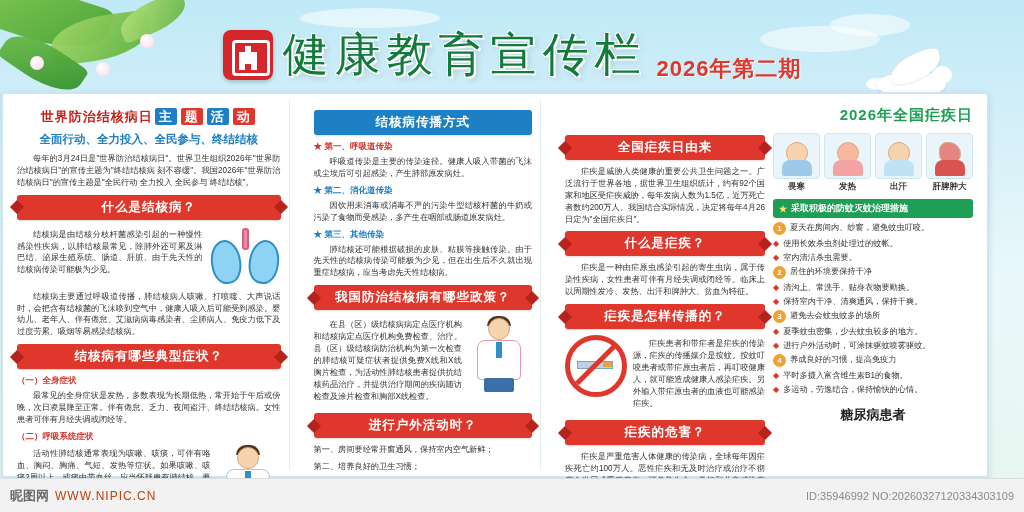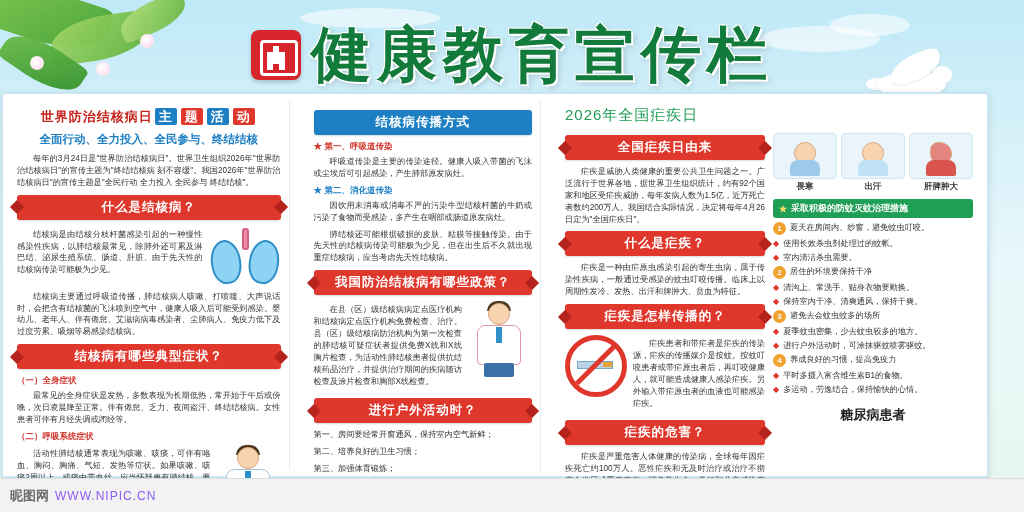--- a/index.html
+++ b/index.html
@@ -67,21 +67,21 @@
   }
   .logo:before {
     content:""; position:absolute; left:9px; top:10px; width:32px;height:30px;
     border:3px solid #fff; border-radius:4px;
   }
   .logo:after {
     content:""; position:absolute; left:22px; top:16px; width:6px;height:18px;
     background:#fff; box-shadow:-6px 6px 0 0 #fff, 6px 6px 0 0 #fff;
   }
   .title {
-    font-size:60px; font-weight:bold; letter-spacing:6px;
+    font-size:46px; font-weight:normal; letter-spacing:6px;
     color:#127a3a;
     text-shadow:
       2px 2px 0 #fff, -1px -1px 0 #fff, 1px -1px 0 #fff, -1px 1px 0 #fff,
       3px 3px 6px rgba(0,0,0,.18);
     font-family:"DejaVu Sans", sans-serif;
   }
   .title-sub {
     font-size:22px; font-weight:bold; color:#e0372c; letter-spacing:1px;
     align-self:flex-end; margin-bottom:8px;
     text-shadow:1px 1px 0 #fff;
@@ -200,37 +200,37 @@
   .meas-head .mark { color:#ffe06a; }
   .arrow-item { display:flex; gap:4px; align-items:flex-start; margin-bottom:2px; }
   .arrow { color:#e0372c; font-size:8px; line-height:1.5; }
   .arrow-txt { font-size:8.2px; line-height:1.45; color:#333; }
 
   .sign {
     text-align:center; font-size:13px; font-weight:bold; color:#222; margin-top:10px;
   }
 
   .col3-head {
-    text-align:left; font-size:15px; font-weight:normal; color:#1f9e55;
+    text-align:right; font-size:15px; font-weight:bold; color:#1f9e55;
     letter-spacing:1px; margin:2px 0 4px;
   }
   .col3-split { display:flex; gap:8px; }
   .c3a { width:200px; }
   .c3b { width:200px; }
 
   
   .footer {
     position:absolute; left:0; bottom:0; width:1024px; height:34px;
     background:#f2f2f2; border-top:1px solid #ddd;
     display:flex; align-items:center; justify-content:space-between;
     padding:0 10px;
   }
   .wm { display:flex; align-items:center; gap:6px; }
   .wm-logo { font-size:13px; font-weight:bold; color:#6b6b6b; }
-  .wm-url { font-size:12px; color:#8b5cf6; letter-spacing:1px; }
+  .wm-url { font-size:12px; color:#c2410c; letter-spacing:1px; }
   .wm-id { font-size:11px; color:#8a8a8a; }
 </style>
 </head>
 <body>
 
 <div class="poster">
 
   <div class="cloud" style="left:760px;top:26px;width:120px;height:26px;"></div>
   <div class="cloud" style="left:830px;top:14px;width:80px;height:22px;"></div>
   <div class="cloud" style="left:300px;top:8px;width:140px;height:20px;"></div>
@@ -246,20 +246,21 @@
   <div class="dove">
     <div class="dove-tail"></div>
     <div class="dove-body"></div>
     <div class="dove-wing"></div>
     <div class="dove-head"></div>
   </div>
 
   <div class="header">
     <div class="logo"></div>
     <div class="title">健康教育宣传栏</div>
+    <div class="title-sub">2026年第二期</div>
   </div>
 
   <div class="board">
 
     <div class="col col-1">
       <div class="sect-title">
         <span>世界防治结核病日</span><span class="box">主</span><span class="box red">题</span><span class="box">活</span><span class="box red">动</span>
       </div>
       <div class="slogan">全面行动、全力投入、全民参与、终结结核</div>
       <p class="body indent">每年的3月24日是"世界防治结核病日"。世界卫生组织2026年"世界防治结核病日"的宣传主题为"终结结核病 刻不容缓"。我国2026年"世界防治结核病日"的宣传主题是"全民行动 全力投入 全民参与 终结结核"。</p>
@@ -303,20 +304,24 @@
         <span>第一、呼吸道传染</span>
       </div>
       <p class="body indent">呼吸道传染是主要的传染途径。健康人吸入带菌的飞沫或尘埃后可引起感染，产生肺部原发病灶。</p>
 
       <div class="sub blue">
         <span class="star">★</span>
         <span>第二、消化道传染</span>
       </div>
       <p class="body indent">因饮用未消毒或消毒不严的污染牛型结核杆菌的牛奶或污染了食物而受感染，多产生在咽部或肠道原发病灶。</p>
 
+      <div class="sub blue">
+        <span class="star">★</span>
+        <span>第三、其他传染</span>
+      </div>
       <p class="body indent">肺结核还可能根据破损的皮肤、粘膜等接触传染。由于先天性的结核病传染可能极为少见，但在出生后不久就出现重症结核病，应当考虑先天性结核病。</p>
 
       <div class="hd ribbon">我国防治结核病有哪些政策？</div>
       <div class="row-img">
         <div class="txt">
           <p class="body indent">在县（区）级结核病病定点医疗机构和结核病定点医疗机构免费检查、治疗。县（区）级结核病防治机构为第一次检查的肺结核可疑症状者提供免费X线和X线胸片检查，为活动性肺结核患者提供抗结核药品治疗，并提供治疗期间的疾病随访检查及涂片检查和胸部X线检查。</p>
         </div>
         <div class="ill doctor nurse">
           <div class="hair"></div>
             <div class="head"></div>
@@ -345,21 +350,21 @@
 
     <div class="col col-3">
       <div class="col3-head">2026年全国疟疾日</div>
       <div class="col3-split">
 
         <div class="c3a">
           <div class="hd ribbon">全国疟疾日由来</div>
           <p class="body indent">疟疾是威胁人类健康的重要公共卫生问题之一。广泛流行于世界各地，据世界卫生组织统计，约有92个国家和地区受疟疾威胁，每年发病人数为1.5亿，近万死亡者数约200万人。我国结合实际情况，决定将每年4月26日定为"全国疟疾日"。</p>
 
           <div class="hd ribbon">什么是疟疾？</div>
-          <p class="body indent">疟疾是一种由疟原虫感染引起的寄生虫病，属于传染性疾病，一般通过受感染的蚊虫叮咬传播。临床上以周期性发冷、发热、出汗和脾肿大、贫血为特征。</p>
+          <p class="body indent">疟疾是一种由疟原虫感染引起的寄生虫病，属于传染性疾病，女性患者可伴有月经失调或闭经等。临床上以周期性发冷、发热、出汗和脾肿大、贫血为特征。</p>
 
           <div class="hd ribbon">疟疾是怎样传播的？</div>
           <div class="row-img">
             <div class="ill nosmoke">
               <div class="circle"></div>
               <div class="cig" style="left:12px;top:26px;width:36px;height:8px;background:#b9d4e6;border-color:#7aa7c4;"></div>
               <div class="bar"></div>
             </div>
             <div class="txt">
               <p class="body indent">疟疾患者和带疟者是疟疾的传染源，疟疾的传播媒介是按蚊。按蚊叮咬患者或带疟原虫者后，再叮咬健康人，就可能造成健康人感染疟疾。另外输入带疟原虫者的血液也可能感染疟疾。</p>
@@ -375,20 +380,27 @@
           <div class="sym-grid">
             <div class="sym">
               <div class="pic">
                   <div class="face"></div>
                   <div class="torso" style="background:#9ec9e8;"></div>
                 </div>
               <div class="cap">畏寒</div>
             </div>
             <div class="sym">
               <div class="pic">
+                  <div class="face" style="background:#f7b8a0;"></div>
+                  <div class="torso" style="background:#f3a3a3;"></div>
+                </div>
+              <div class="cap">发热</div>
+            </div>
+            <div class="sym">
+              <div class="pic">
                   <div class="face"></div>
                   <div class="torso" style="background:#bfe3f5;"></div>
                 </div>
               <div class="cap">出汗</div>
             </div>
             <div class="sym">
               <div class="pic">
                   <div class="face" style="background:#e4857f;border-radius:40% 60% 50% 50%;"></div>
                   <div class="torso" style="background:#d9534f;"></div>
                 </div>
@@ -460,15 +472,16 @@
       </div>
     </div>
 
   </div>
 
   <div class="footer">
     <div class="wm">
       <span class="wm-logo">昵图网</span>
       <span class="wm-url">WWW.NIPIC.CN</span>
     </div>
+    <div class="wm-id">ID:35946992 NO:20260327120334303109</div>
   </div>
 
 </div>
 
 </body></html>

